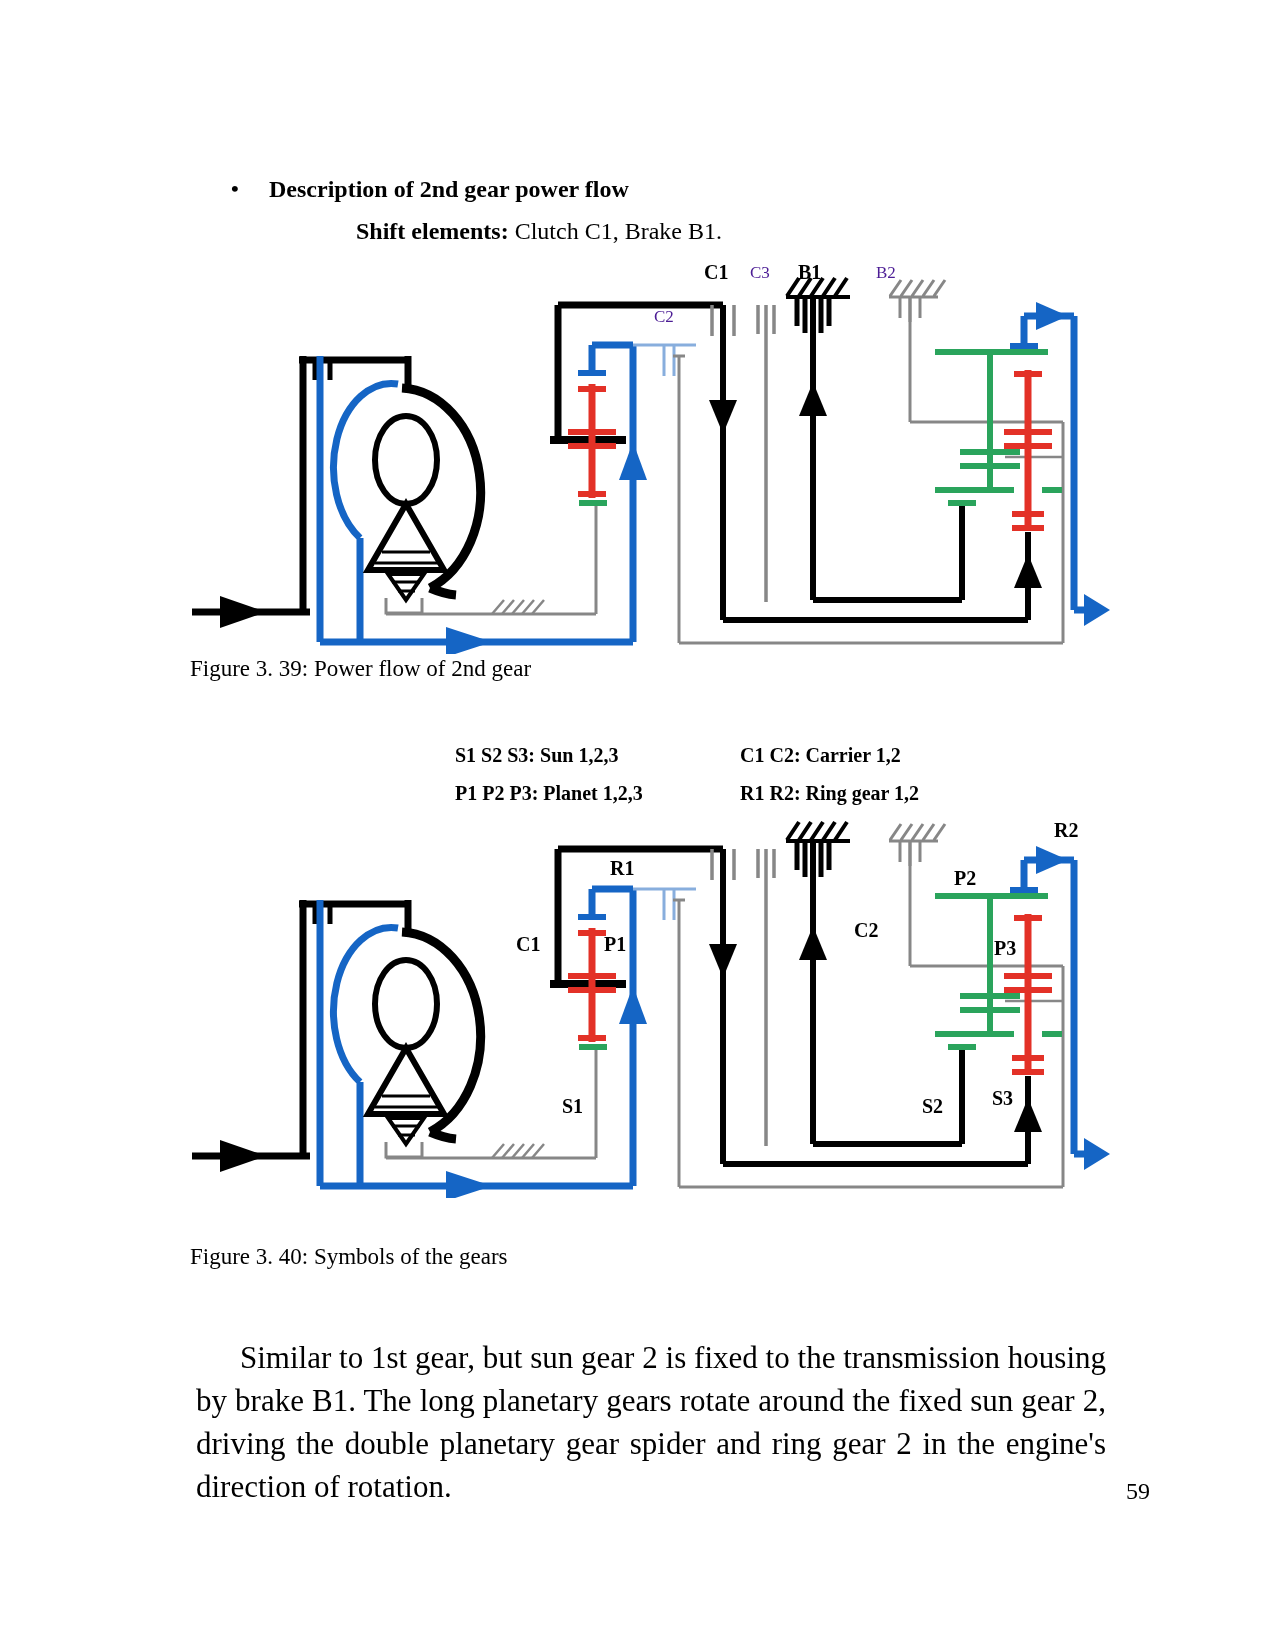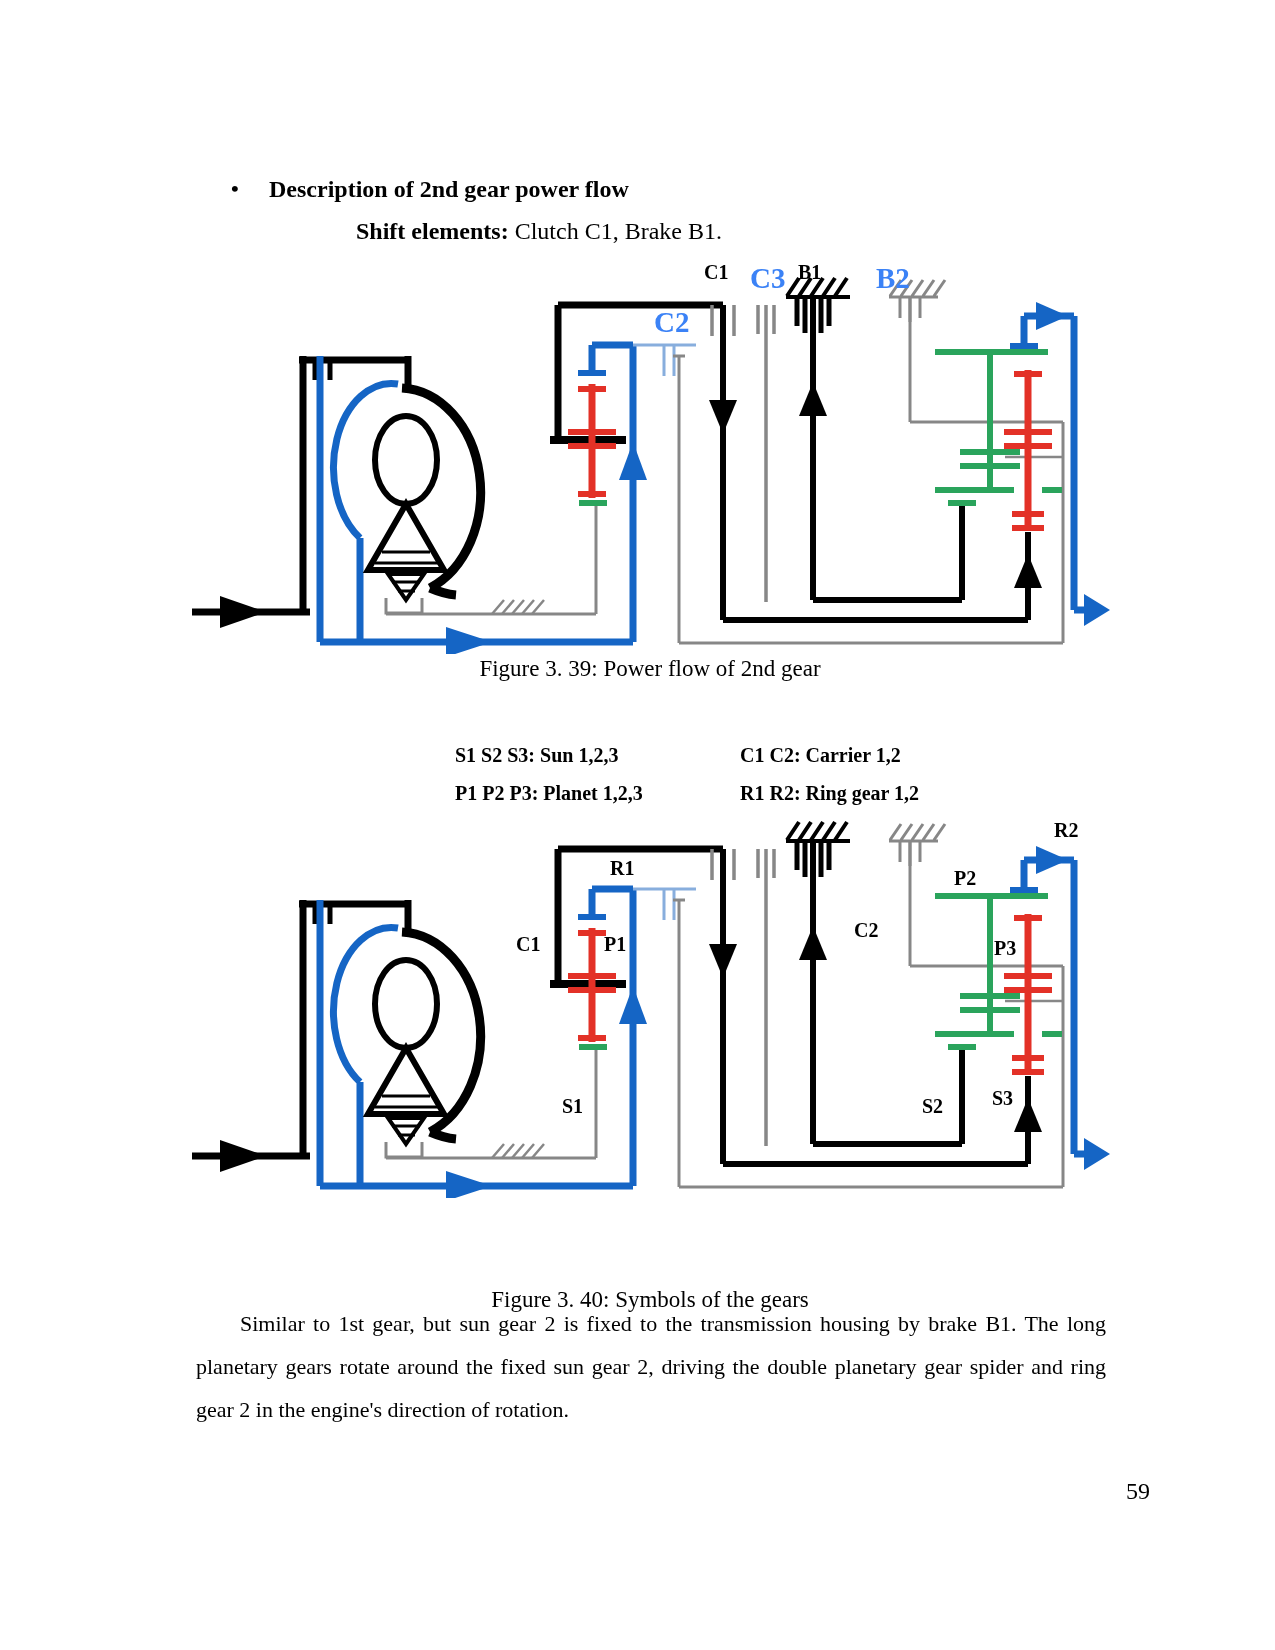--- a/index.html
+++ b/index.html
@@ -15,28 +15,28 @@
   .bold{font-weight:bold;}
   
   .title-line{left:231px;top:176px;font-size:24px;font-weight:bold;display:flex;}
   .title-line .bullet{width:38px;font-size:22px;}
   .subtitle-line{left:340px;top:218px;font-size:24px;margin-left:16px;}
   
   .figure{width:920px;height:402px;}
   .fig39{left:190px;top:252px;}
   .fig40{left:190px;top:796px;}
   .dlabel{position:absolute;font-size:20px;font-weight:bold;line-height:1;}
-  .dlabel.nb{font-weight:bold;font-size:29px;color:#3b82f6;}
-  .caption{left:190px;width:920px;text-align:center;font-size:23px;}
+  .dlabel.nb{font-weight:normal;font-size:17px;color:#4c1d95;}
+  .caption{left:190px;width:920px;text-align:left;font-size:23px;}
   .cap39{top:656px;}
-  .cap40{top:1244px;margin-top:43px;}
+  .cap40{top:1244px;}
   .legend-cell{font-size:20px;font-weight:bold;white-space:nowrap;}
   .paragraph{
-    left:196px;top:1302px;width:910px;
-    font-size:22px;line-height:43px;text-align:justify;text-indent:44px;
+    left:196px;top:1336px;width:910px;
+    font-size:31px;line-height:43px;text-align:justify;text-indent:44px;
   }
   .page-number{left:1126px;top:1478px;font-size:24px;}
   
   .k3{stroke:#000;stroke-width:3;fill:none}
   .k4{stroke:#000;stroke-width:4;fill:none}
   .k5{stroke:#000;stroke-width:5;fill:none}
   .k6{stroke:#000;stroke-width:6;fill:none}
   .k7{stroke:#000;stroke-width:7;fill:none}
   .k8{stroke:#000;stroke-width:8;fill:none}
   .k9{stroke:#000;stroke-width:9;fill:none}

